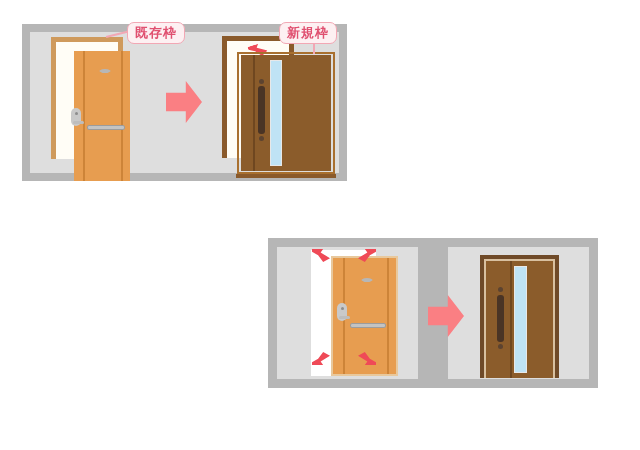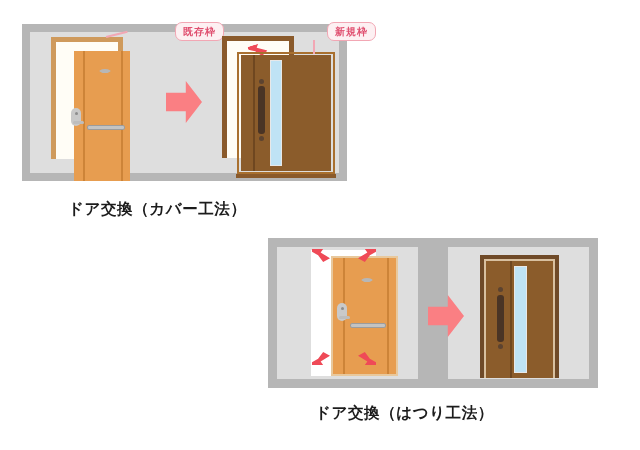--- a/index.html
+++ b/index.html
@@ -159,29 +159,28 @@
   .arrow-small.flip-v{transform:scaleY(-1);}
   .arrow-small.flip-hv{transform:scale(-1,-1);}
 
   
   .callout{
     position:absolute;
     background:#fdf0f2;
     border:1.5px solid #f2a7b4;
     border-radius:7px;
     color:#e05070;
-    font-size:10px;
+    font-size:13px;
     font-weight:bold;
     letter-spacing:1px;
     padding:3px 7px;
     white-space:nowrap;
     font-family:"DejaVu Sans","Liberation Sans",sans-serif;
     box-sizing:border-box;
     line-height:1.1;
-    margin-left:48px;
   }
   .leader{
     position:absolute;
     background:#f2a7b4;
   }
 </style>
 </head>
 <body>
 
 <div class="figure" id="figure-cover">
@@ -230,23 +229,20 @@
     <div class="handle-dot" style="left:51px;top:112px;"></div>
 
     <div style="position:absolute;left:28px;top:150px;width:100px;height:4px;background:#8a5a2b;"></div>
   </div>
 
   <div class="leader" style="left:313px;top:40px;width:2px;height:14px;"></div>
   <div class="callout" style="left:279px;top:22px;">
     <span>新規枠</span>
   </div>
 
-  <div class="caption" style="left:68px;top:199px;">
-    <span>ドア交換（カバー工法）</span>
-  </div>
 </div>
 
 <div class="figure" id="figure-hatsuri">
 
   <div class="panel" style="left:268px;top:3px;width:330px;height:150px;">
     <div class="panel-inner" style="left:9px;top:9px;width:141px;height:132px;"></div>
     <div class="panel-inner" style="left:180px;top:9px;width:141px;height:132px;"></div>
   </div>
 
   <div class="scene" style="left:268px;top:3px;width:160px;height:150px;">
@@ -278,16 +274,13 @@
     <div class="door-new" style="left:38px;top:23px;width:67px;height:117px;"></div>
     <div class="door-groove-dark" style="left:62px;top:23px;height:117px;"></div>
 
     <div class="glass" style="left:66px;top:28px;width:13px;height:107px;"></div>
 
     <div class="handle-vert" style="left:49px;top:57px;height:47px;"></div>
     <div class="handle-dot" style="left:50px;top:49px;"></div>
     <div class="handle-dot" style="left:50px;top:106px;"></div>
   </div>
 
-  <div class="caption" style="left:315px;top:168px;">
-    <span>ドア交換（はつり工法）</span>
-  </div>
 </div>
 
 </body></html>

